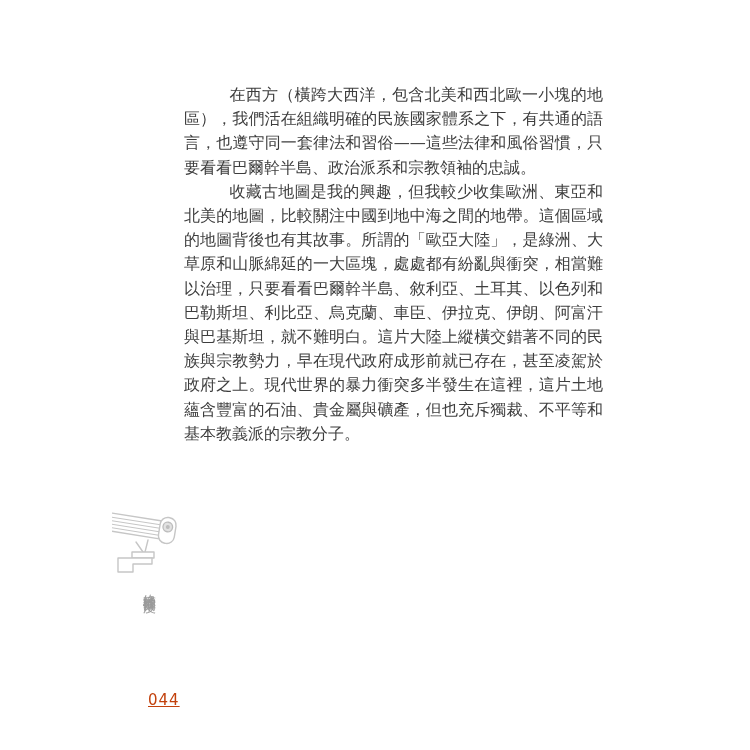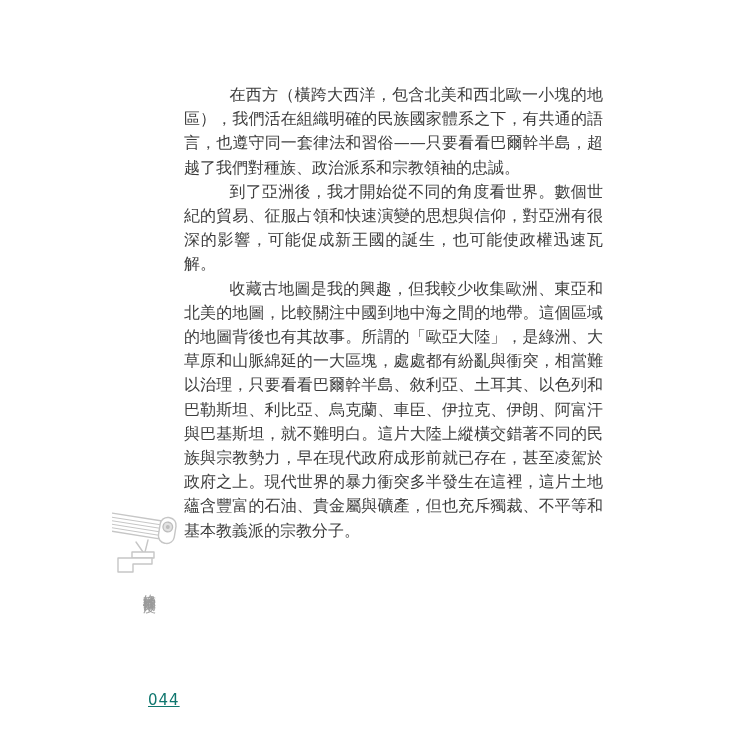--- a/index.html
+++ b/index.html
@@ -43,33 +43,32 @@
     letter-spacing: 1px;
     color: #9a9a9a;
     font-family: "DejaVu Serif", "Liberation Serif", serif;
   }
   .page-number {
     position: absolute;
     left: 148px;
     top: 691px;
     font-size: 15px;
     letter-spacing: 1px;
-    color: #0f766e;
+    color: #c2410c;
     font-family: "DejaVu Sans", "Liberation Sans", sans-serif;
     text-decoration: underline;
   }
 </style>
 </head>
 <body>
 
 <div class="page">
 
   <div class="text-block">
-    <p>在西方（橫跨大西洋，包含北美和西北歐一小塊的地區），我們活在組織明確的民族國家體系之下，有共通的語言，也遵守同一套律法和習俗——只要看看巴爾幹半島，超越了我們對種族、政治派系和宗教領袖的忠誠。</p>
-    <p>到了亞洲後，我才開始從不同的角度看世界。數個世紀的貿易、征服占領和快速演變的思想與信仰，對亞洲有很深的影響，可能促成新王國的誕生，也可能使政權迅速瓦解。</p>
+    <p>在西方（橫跨大西洋，包含北美和西北歐一小塊的地區），我們活在組織明確的民族國家體系之下，有共通的語言，也遵守同一套律法和習俗——這些法律和風俗習慣，只要看看巴爾幹半島、政治派系和宗教領袖的忠誠。</p>
     <p>收藏古地圖是我的興趣，但我較少收集歐洲、東亞和北美的地圖，比較關注中國到地中海之間的地帶。這個區域的地圖背後也有其故事。所謂的「歐亞大陸」，是綠洲、大草原和山脈綿延的一大區塊，處處都有紛亂與衝突，相當難以治理，只要看看巴爾幹半島、敘利亞、土耳其、以色列和巴勒斯坦、利比亞、烏克蘭、車臣、伊拉克、伊朗、阿富汗與巴基斯坦，就不難明白。這片大陸上縱橫交錯著不同的民族與宗教勢力，早在現代政府成形前就已存在，甚至凌駕於政府之上。現代世界的暴力衝突多半發生在這裡，這片土地蘊含豐富的石油、貴金屬與礦產，但也充斥獨裁、不平等和基本教義派的宗教分子。</p>
   </div>
 
   <div class="margin-art">
     <svg width="68" height="72" viewBox="0 0 68 72" xmlns="http://www.w3.org/2000/svg">
       <g fill="none" stroke="#c6c6c6" stroke-width="1.4" stroke-linejoin="round" stroke-linecap="round">
         <g transform="rotate(9 30 24)">
           <rect x="-4" y="12" width="53" height="18" rx="2" fill="#ffffff"></rect>
           <line x1="-4" y1="16" x2="49" y2="16" stroke-width="1"></line>
           <line x1="-4" y1="19.5" x2="49" y2="19.5" stroke-width="1"></line>

